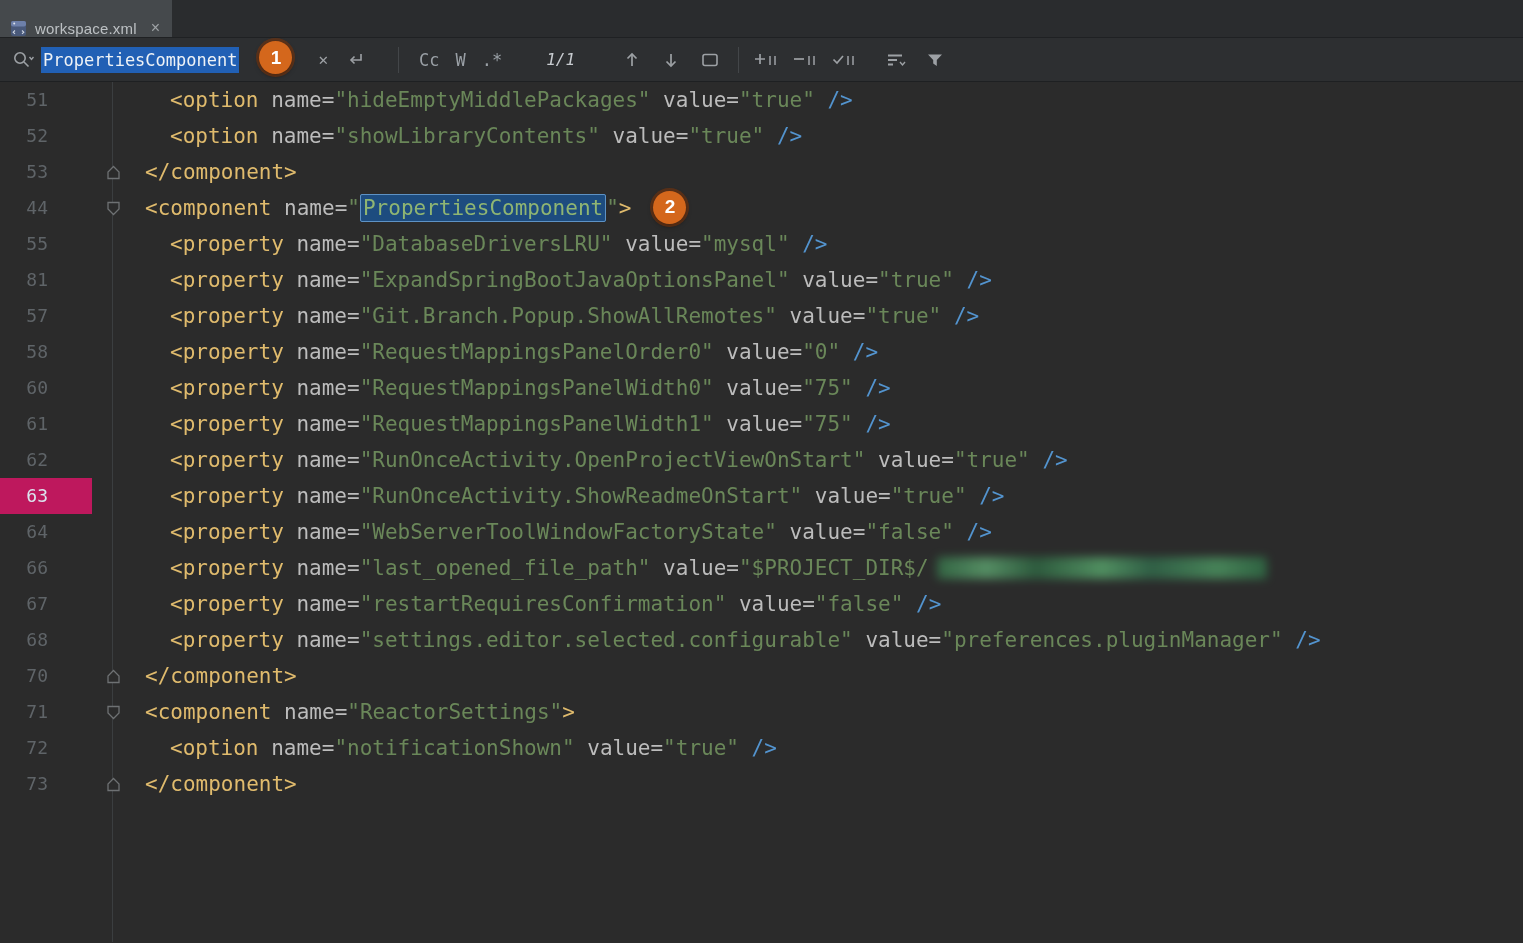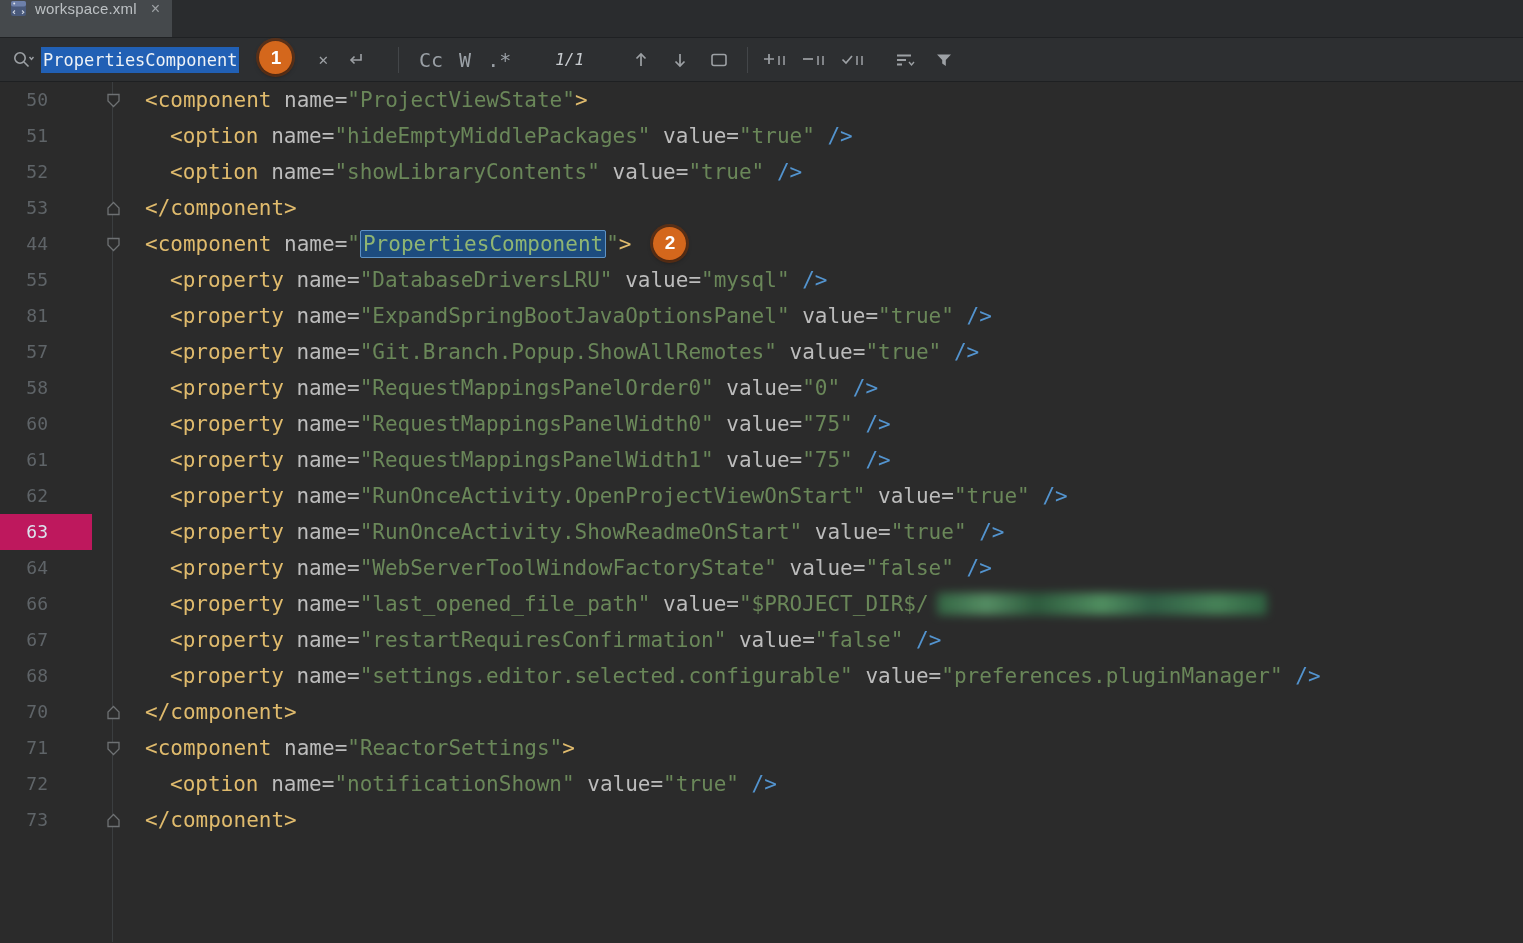--- a/index.html
+++ b/index.html
@@ -2,37 +2,37 @@
 <html><head>
 <meta charset="utf-8">
 <style>
   * { box-sizing: border-box; margin: 0; padding: 0; }
   html, body { width: 1523px; height: 943px; overflow: hidden; }
   body { background: #2b2b2b; font-family: "DejaVu Sans Mono", monospace; }
 
   
   .tabbar { height: 38px; background: #2a2c2e; display: flex; align-items: stretch;
             border-bottom: 1px solid #1f2123; }
-  .tab { display: flex; align-items: flex-start; gap: 8px; background: #45494c;
+  .tab { display: flex; align-items: flex-end; gap: 8px; background: #45494c;
          padding: 0 12px 0 10px; border-right: 1px solid #2a2c2e;
          font-family: "Liberation Sans", sans-serif; font-size: 15px; color: #bcc0c3; cursor: pointer; }
   .tab-title { letter-spacing: .2px; }
   .tab-close { color: #9fa3a6; font-size: 16px; margin-left: 6px; cursor: pointer; }
 
   
   .searchbar { height: 44px; background: #2d2f31; display: flex; align-items: center;
                border-bottom: 1px solid #1e2022; padding: 0 10px; color: #9da1a5; }
   .s-field { display: flex; align-items: center; width: 384px; }
   .s-mag { display: inline-flex; align-items: center; margin-left: 2px; cursor: pointer; }
   .s-query { margin-left: 7px; font-size: 17px; white-space: pre; }
   .sel { background: #2160b5; color: #eef2f6; padding: 3px 2px; }
   .s-clear { margin-left: 26px; font-size: 16px; color: #9da1a5; cursor: pointer; }
   .s-ret { margin-left: 18px; display: inline-flex; cursor: pointer; }
   .sep { width: 1px; height: 26px; background: #434649; margin: 0 4px; }
-  .tgl { margin-left: 16px; font-size: 20px; color: #9aa0a6; background: none; border: none;
+  .tgl { margin-left: 16px; font-size: 17px; color: #9aa0a6; background: none; border: none;
          font-family: "DejaVu Sans Mono", monospace; cursor: pointer; }
   .count { margin: 0 34px 0 44px; color: #c8ccd0; font-size: 16px; font-style: italic; }
   .nav { display: inline-flex; align-items: center; justify-content: center;
          width: 32px; height: 30px; margin-left: 7px; cursor: pointer; border-radius: 3px; }
   .nav svg { display: block; }
 
   
   .badge { display: inline-flex; align-items: center; justify-content: center;
            width: 33px; height: 33px; border-radius: 50%; background: #d4671c; color: #fff;
            font-family: "Liberation Sans", sans-serif; font-weight: bold; font-size: 19px;
@@ -160,29 +160,20 @@
     <svg width="18" height="16" viewBox="0 0 18 16">
       <path d="M2 2.5 h14 l-5.2 5.5 v6 l-3.6 -2.6 v-3.4 Z" fill="#9da1a5"></path>
     </svg>
   </span>
 </div>
 
 <div class="editor">
   <div class="fold-guide"></div>
   <div id="lines-host">
       <div class="line">
-        <div class="g-num">50</div>
-        <div class="g-fold">
-          <svg width="15" height="15" viewBox="0 0 15 15">
-            <path d="M2 1.5 H13 V8 L7.5 13.5 L2 8 Z" fill="#2b2b2b" stroke="#6e7173" stroke-width="1.3"></path>
-          </svg>
-        </div>
-        <div class="code" style="padding-left: 11px;"><span class="c-tag">&lt;component</span><span class="c-attr"> name=</span><span class="c-str">"ProjectViewState"</span><span class="c-tag">&gt;</span></div>
-      </div>
-      <div class="line">
         <div class="g-num">51</div>
         <div class="g-fold"></div>
         <div class="code" style="padding-left: 36px;"><span class="c-tag">&lt;option</span><span class="c-attr"> name=</span><span class="c-str">"hideEmptyMiddlePackages"</span><span class="c-attr"> value=</span><span class="c-str">"true"</span><span class="c-sc"> /&gt;</span></div>
       </div>
       <div class="line">
         <div class="g-num">52</div>
         <div class="g-fold"></div>
         <div class="code" style="padding-left: 36px;"><span class="c-tag">&lt;option</span><span class="c-attr"> name=</span><span class="c-str">"showLibraryContents"</span><span class="c-attr"> value=</span><span class="c-str">"true"</span><span class="c-sc"> /&gt;</span></div>
       </div>
       <div class="line">

